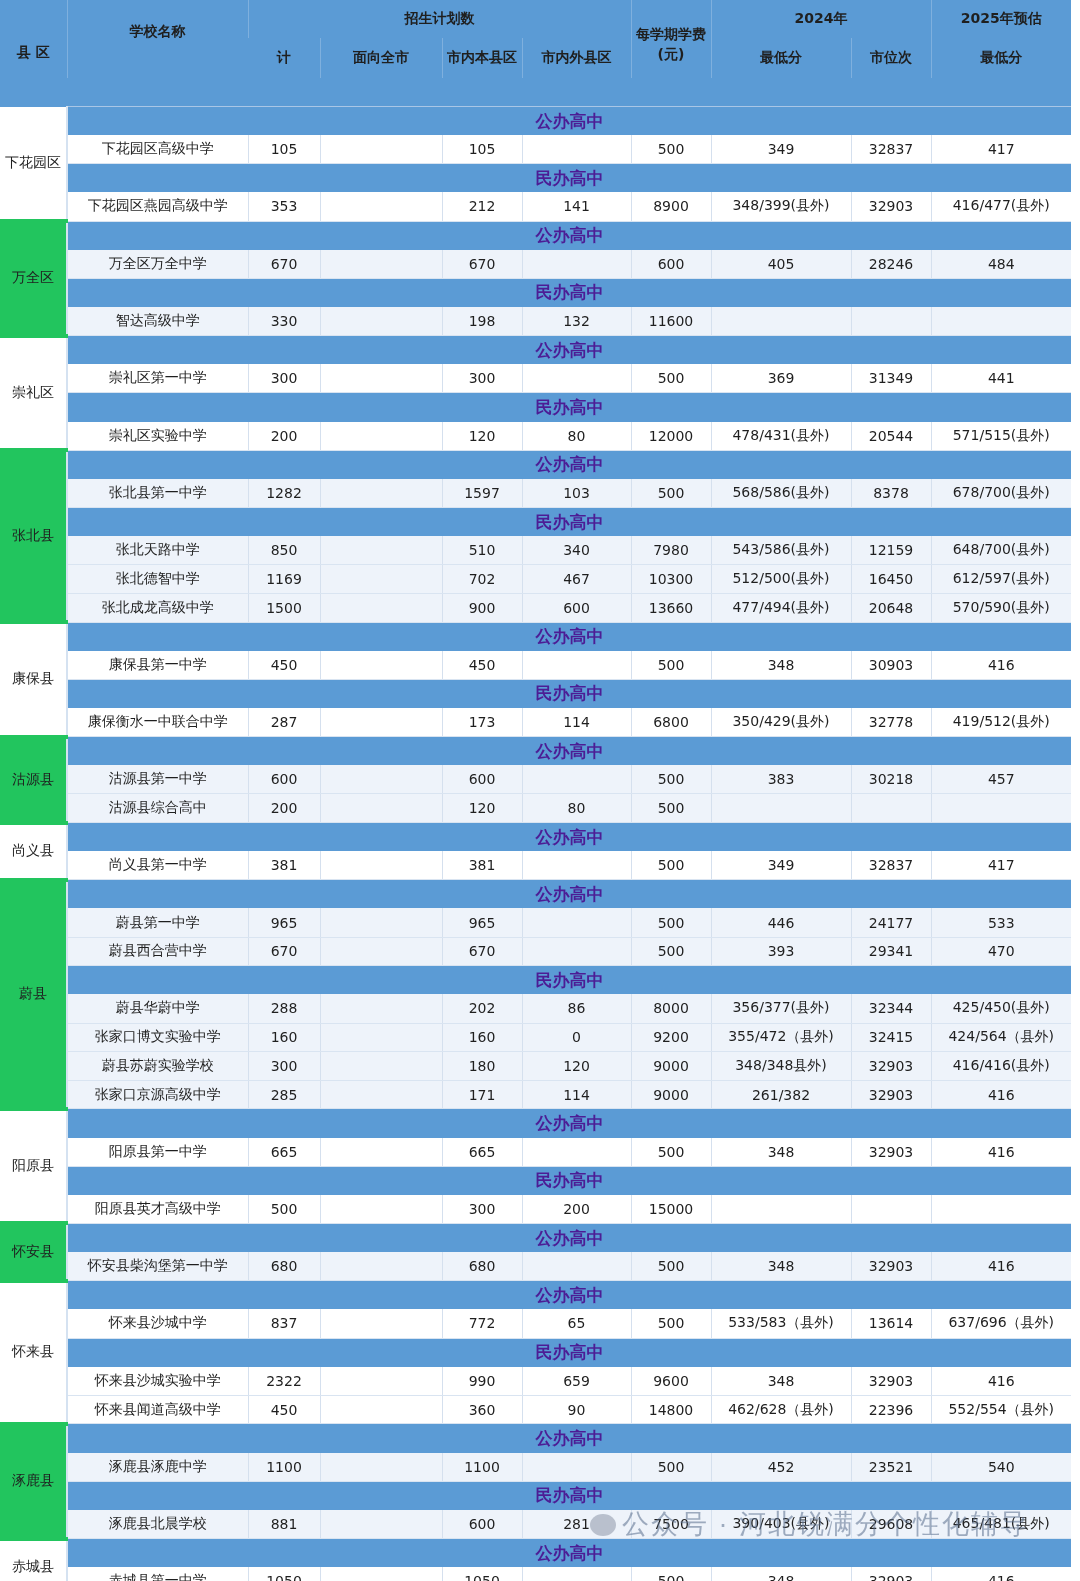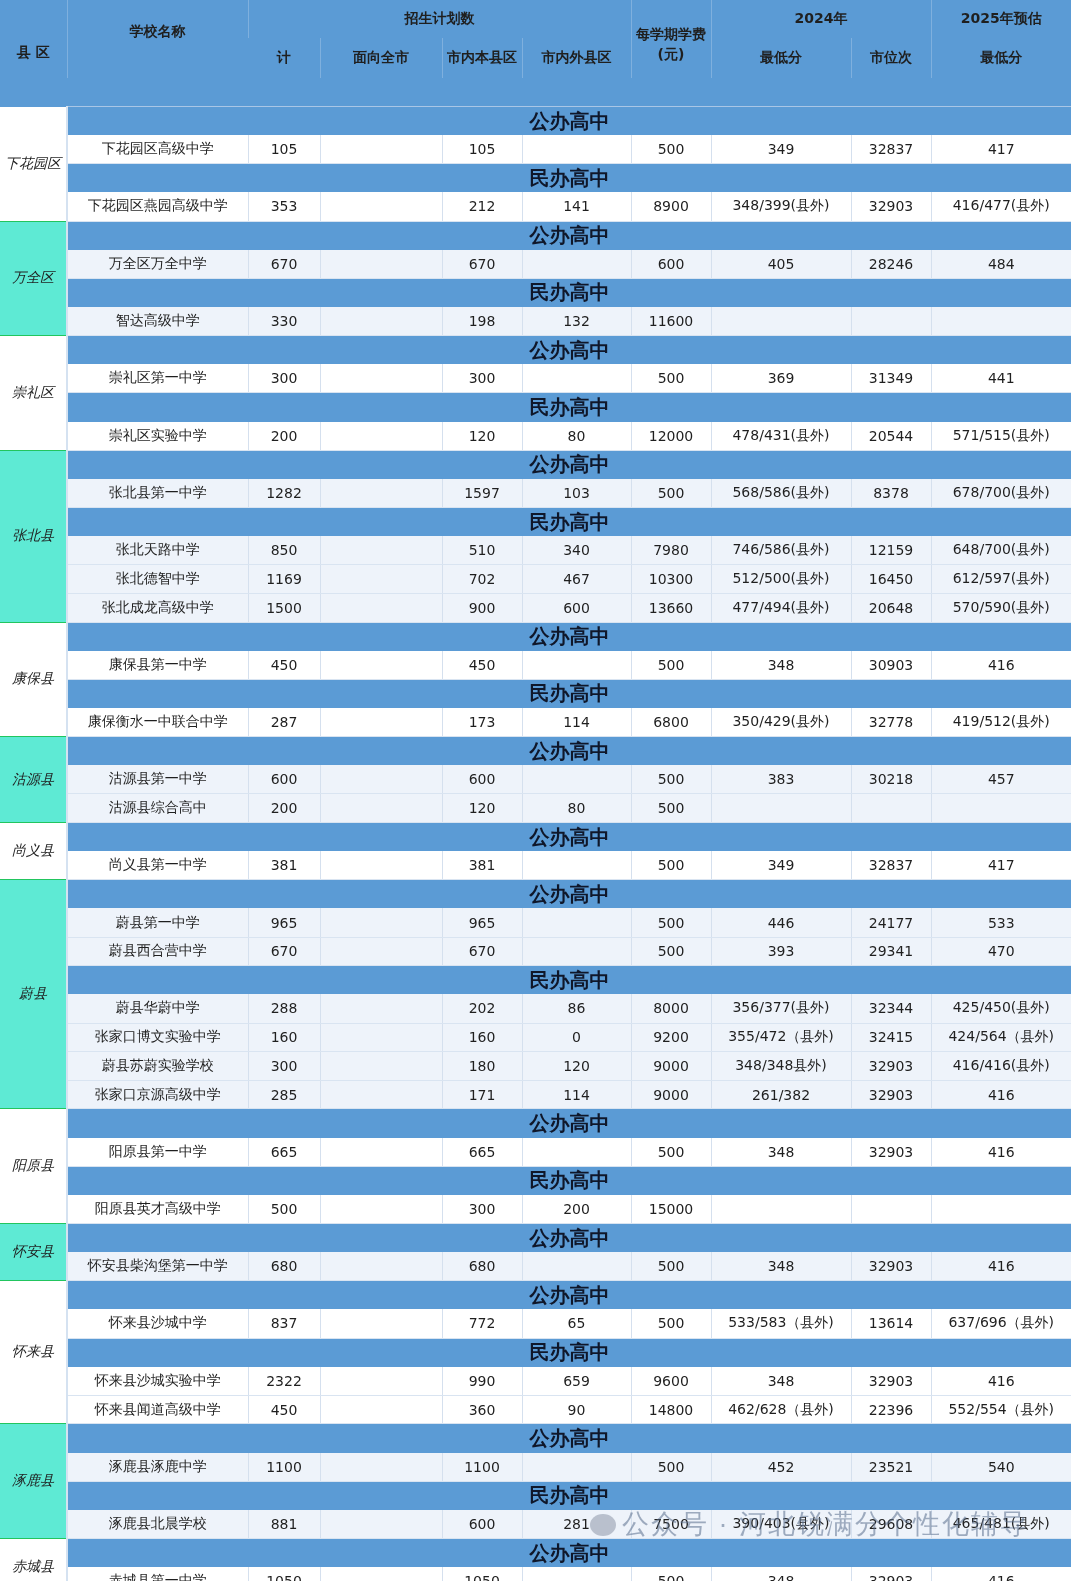--- a/index.html
+++ b/index.html
@@ -6,23 +6,23 @@
   body { width: 1080px; height: 1581px; overflow: hidden; position: relative; font-family: "DejaVu Sans", "Liberation Sans", sans-serif; }
   table.main { border-collapse: collapse; table-layout: fixed; width: 1071px; position: absolute; left: 0; top: 0; }
   table.main td, table.main th { padding: 0; text-align: center; vertical-align: middle; font-size: 14px; color: #1f1f1f; white-space: nowrap; overflow: hidden; }
   thead th { background: #5b9bd5; color: #ffffff; font-weight: bold; font-size: 14px; border-left: 1px solid #7fb0de; }
   thead th:first-child { border-left: none; }
   thead tr.h1 th { height: 38px; }
   thead tr.h2 th { height: 40px; padding-bottom: 0; }
   thead tr.h3 th { height: 28px; }
   .hdr-sub { border-top: none; }
   tbody tr { height: 28.65px; }
-  td.county { background: #ffffff; border-right: 2px solid #d5e2f1; border-bottom: 1px solid #22c55e; font-size: 14px; color: #222; font-style: italic; }
-  tr.g-alt td.county { background: #5eead4; }
-  tr.band td.band-cell { background: #5b9bd5; color: #0f172a; font-weight: bold; font-size: 20px; border-top: 1px solid #a9c6e6; }
+  td.county { background: #ffffff; border-right: 2px solid #d5e2f1; border-bottom: 4px solid #22c55e; font-size: 14px; color: #222; }
+  tr.g-alt td.county { background: #22c55e; }
+  tr.band td.band-cell { background: #5b9bd5; color: #4c1d95; font-weight: bold; font-size: 17px; border-top: 1px solid #a9c6e6; }
   tr.data td { border-left: 1px solid #d5e0ee; border-bottom: 1px solid #d9e4f1; background: #ffffff; }
   tr.data.alt td.cell { background: #eef3fa; }
   tr.data td.first { border-left: none; }
   .watermark { position: absolute; left: 590px; top: 1506px; font-size: 27px; color: rgba(90,110,140,0.55); letter-spacing: 2px; pointer-events: none; font-family: Liberation Sans, sans-serif; }
   .wm-icon { display: inline-block; width: 26px; height: 22px; border-radius: 50%; background: rgba(120,130,150,0.45); margin-right: 6px; vertical-align: -3px; }
   .leftline { position: absolute; left: 0; top: 107px; width: 2px; height: 1474px; background: #d5e2f1; }
 </style>
 </head>
 <body>
 
@@ -172,21 +172,21 @@
       <tr class="g-alt band">
         <td class="band-cell" colspan="9">民办高中</td>
       </tr>
       <tr class="g-alt data alt">
         <td class="cell first">张北天路中学</td>
         <td class="cell">850</td>
         <td class="cell"></td>
         <td class="cell">510</td>
         <td class="cell">340</td>
         <td class="cell">7980</td>
-        <td class="cell">746/586(县外)</td>
+        <td class="cell">543/586(县外)</td>
         <td class="cell">12159</td>
         <td class="cell">648/700(县外)</td>
       </tr>
       <tr class="g-alt data alt">
         <td class="cell first">张北德智中学</td>
         <td class="cell">1169</td>
         <td class="cell"></td>
         <td class="cell">702</td>
         <td class="cell">467</td>
         <td class="cell">10300</td>

